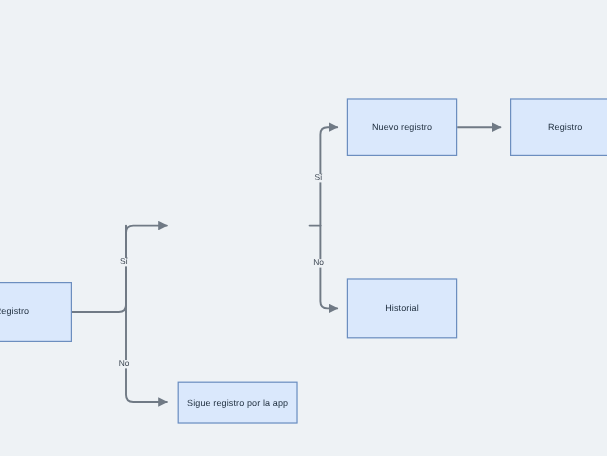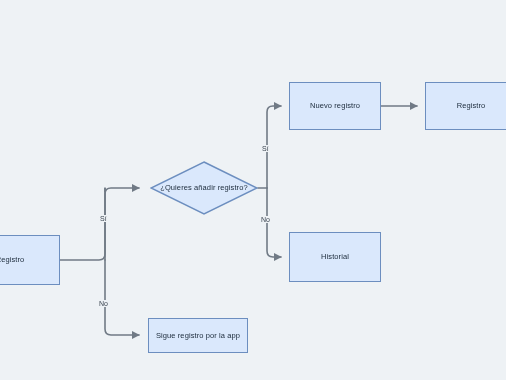--- a/index.html
+++ b/index.html
@@ -97,26 +97,20 @@
 
     <path d="M 267 188 L 267 251 Q 267 257 273 257 L 281 257" fill="none" stroke="#707a85" stroke-width="1.6" stroke-linecap="round" marker-end="url(#arrow)"></path>
 
     <path d="M 381 106 L 417 106" fill="none" stroke="#707a85" stroke-width="1.6" stroke-linecap="round" marker-end="url(#arrow)"></path>
   </svg>
 
   <div class="node" style="left:-40px; top:235px; width:100px; height:50px;">
     <span>Registro</span>
   </div>
 
-  <div class="node diamond" style="left:150px; top:161px; width:108px; height:54px;">
-    <svg class="dshape" viewBox="0 0 108 54" preserveAspectRatio="none" xmlns="http://www.w3.org/2000/svg">
-      <polygon points="54,1 107,27 54,53 1,27" fill="#dae8fc" stroke="#6c8ebf" stroke-width="1.5"></polygon>
-    </svg>
-    <span class="dlabel">¿Quieres añadir registro?</span>
-  </div>
 
   <div class="node" style="left:289px; top:82px; width:92px; height:48px;">
     <span>Nuevo registro</span>
   </div>
 
   <div class="node" style="left:425px; top:82px; width:92px; height:48px;">
     <span>Registro</span>
   </div>
 
   <div class="node" style="left:289px; top:232px; width:92px; height:50px;justify-content:center;">

